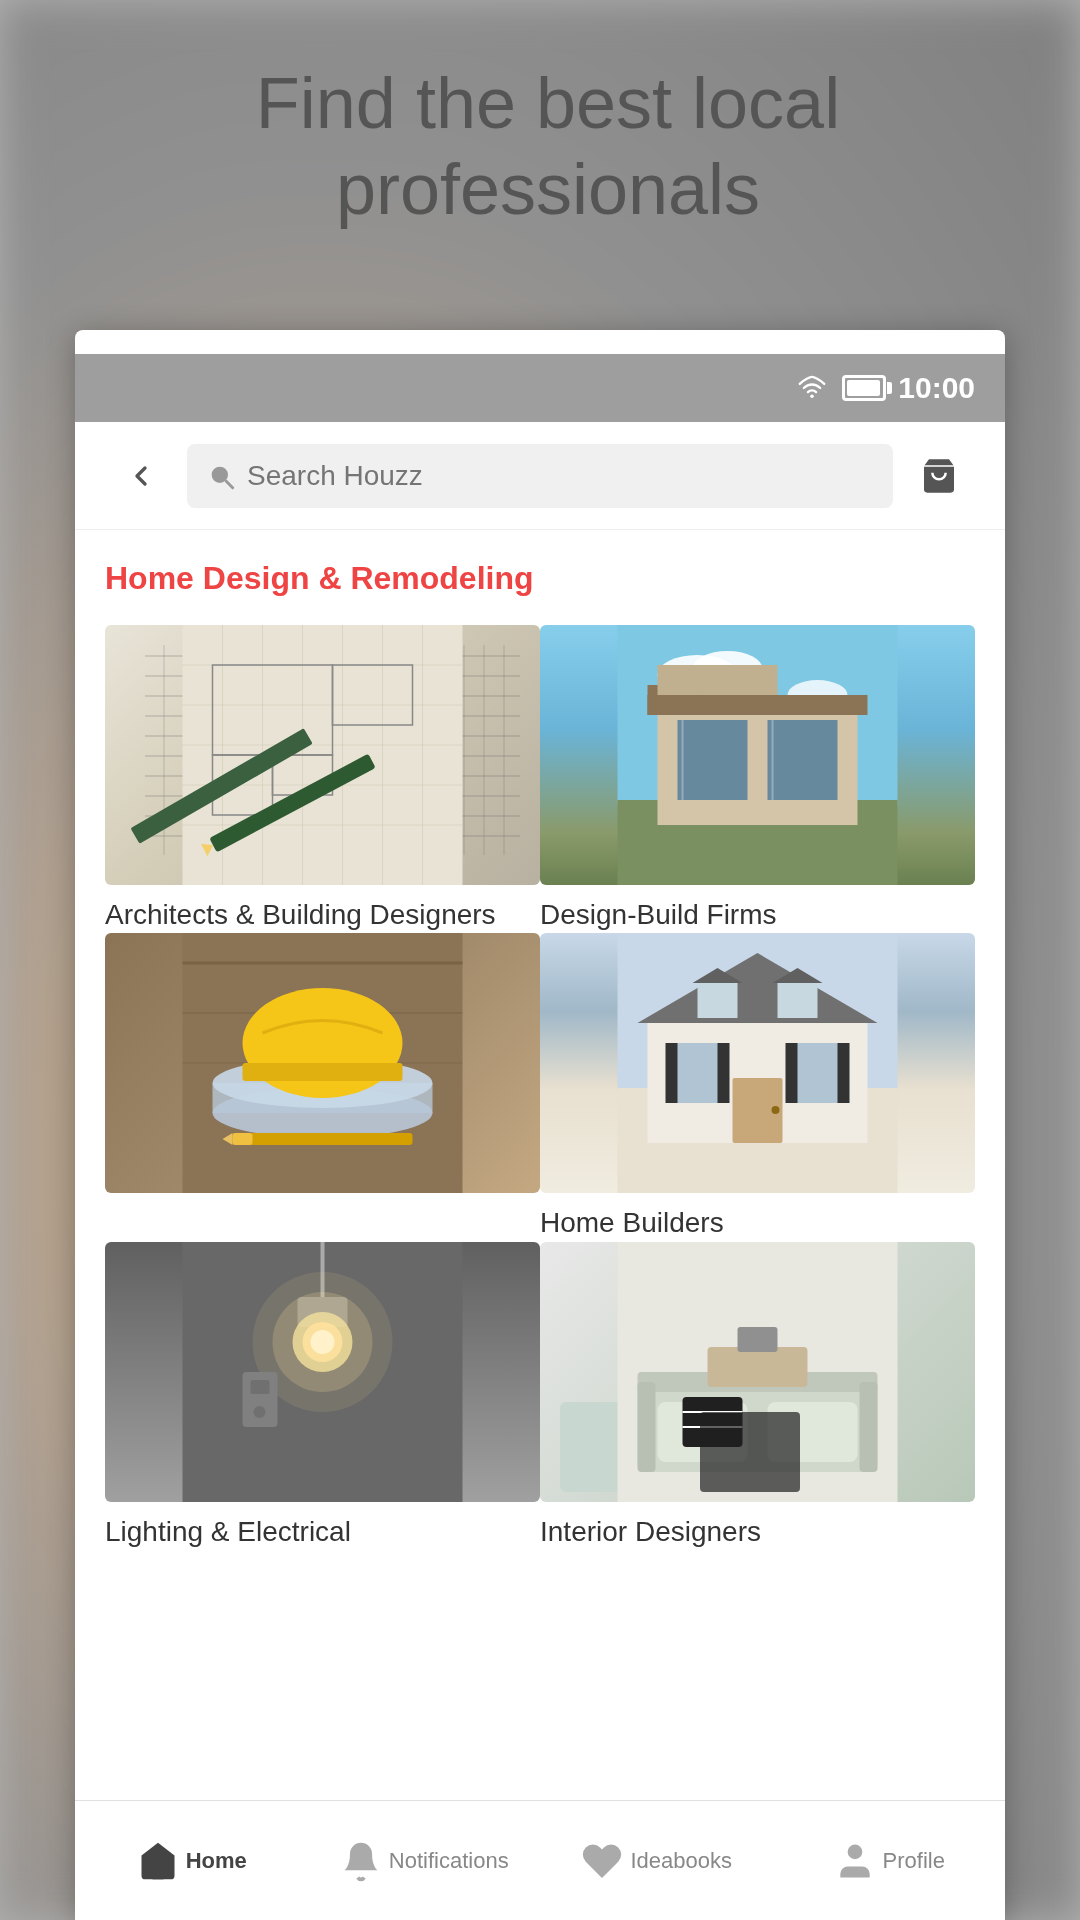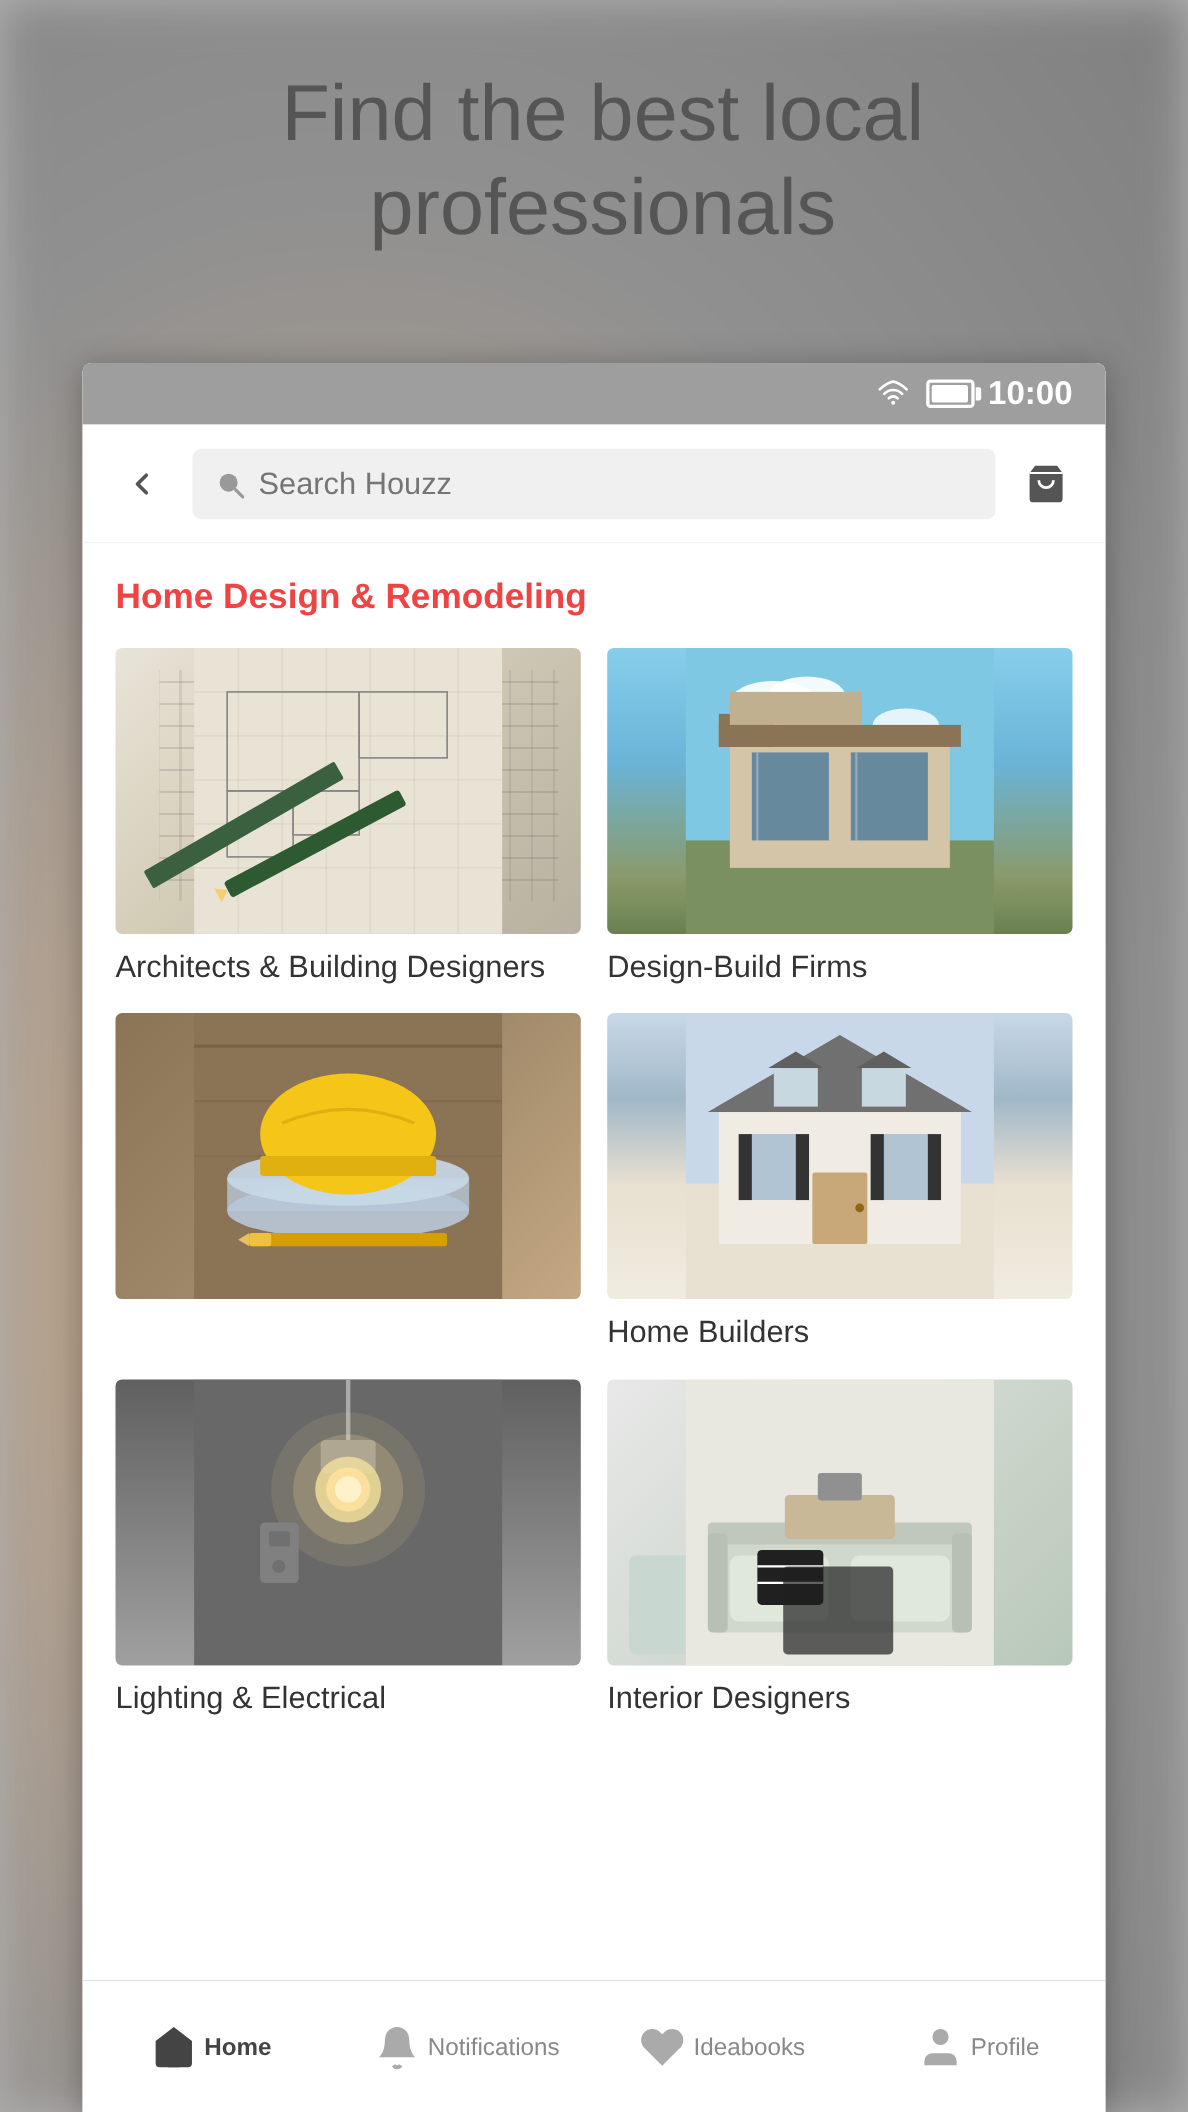--- a/index.html
+++ b/index.html
@@ -47,26 +47,27 @@
       box-shadow: 0 4px 30px rgba(0,0,0,0.3);
       z-index: 2;
       display: flex;
       flex-direction: column;
       overflow: hidden;
     }
 
     
     .status-bar {
       background: #9e9e9e;
-      height: 56px;
+      height: 68px;
       display: flex;
       align-items: center;
       justify-content: flex-end;
       padding: 0 30px;
       flex-shrink: 0;
+      margin-top: 24px;
     }
     .status-bar .status-icons {
       display: flex;
       align-items: center;
       gap: 12px;
       color: white;
       font-size: 28px;
       font-weight: bold;
     }
     .wifi-icon {
@@ -105,21 +106,21 @@
       background: white;
       border-radius: 2px;
     }
 
     
     .top-bar {
       background: #fff;
       height: 108px;
       display: flex;
       align-items: center;
-      padding: 0 24px;
+      padding: 0 36px;
       border-bottom: 1px solid #eee;
       flex-shrink: 0;
       gap: 16px;
     }
     .back-btn {
       width: 60px;
       height: 60px;
       display: flex;
       align-items: center;
       justify-content: center;
@@ -183,21 +184,20 @@
       font-size: 32px;
       font-weight: 700;
       color: #ef4444;
       margin-bottom: 28px;
     }
 
     
     .category-grid {
       display: grid;
       grid-template-columns: 1fr 1fr;
-      gap: 24px;
     }
     .category-item {
       cursor: pointer;
     }
     .category-image {
       width: 100%;
       height: 260px;
       border-radius: 6px;
       overflow: hidden;
       background: #ddd;

